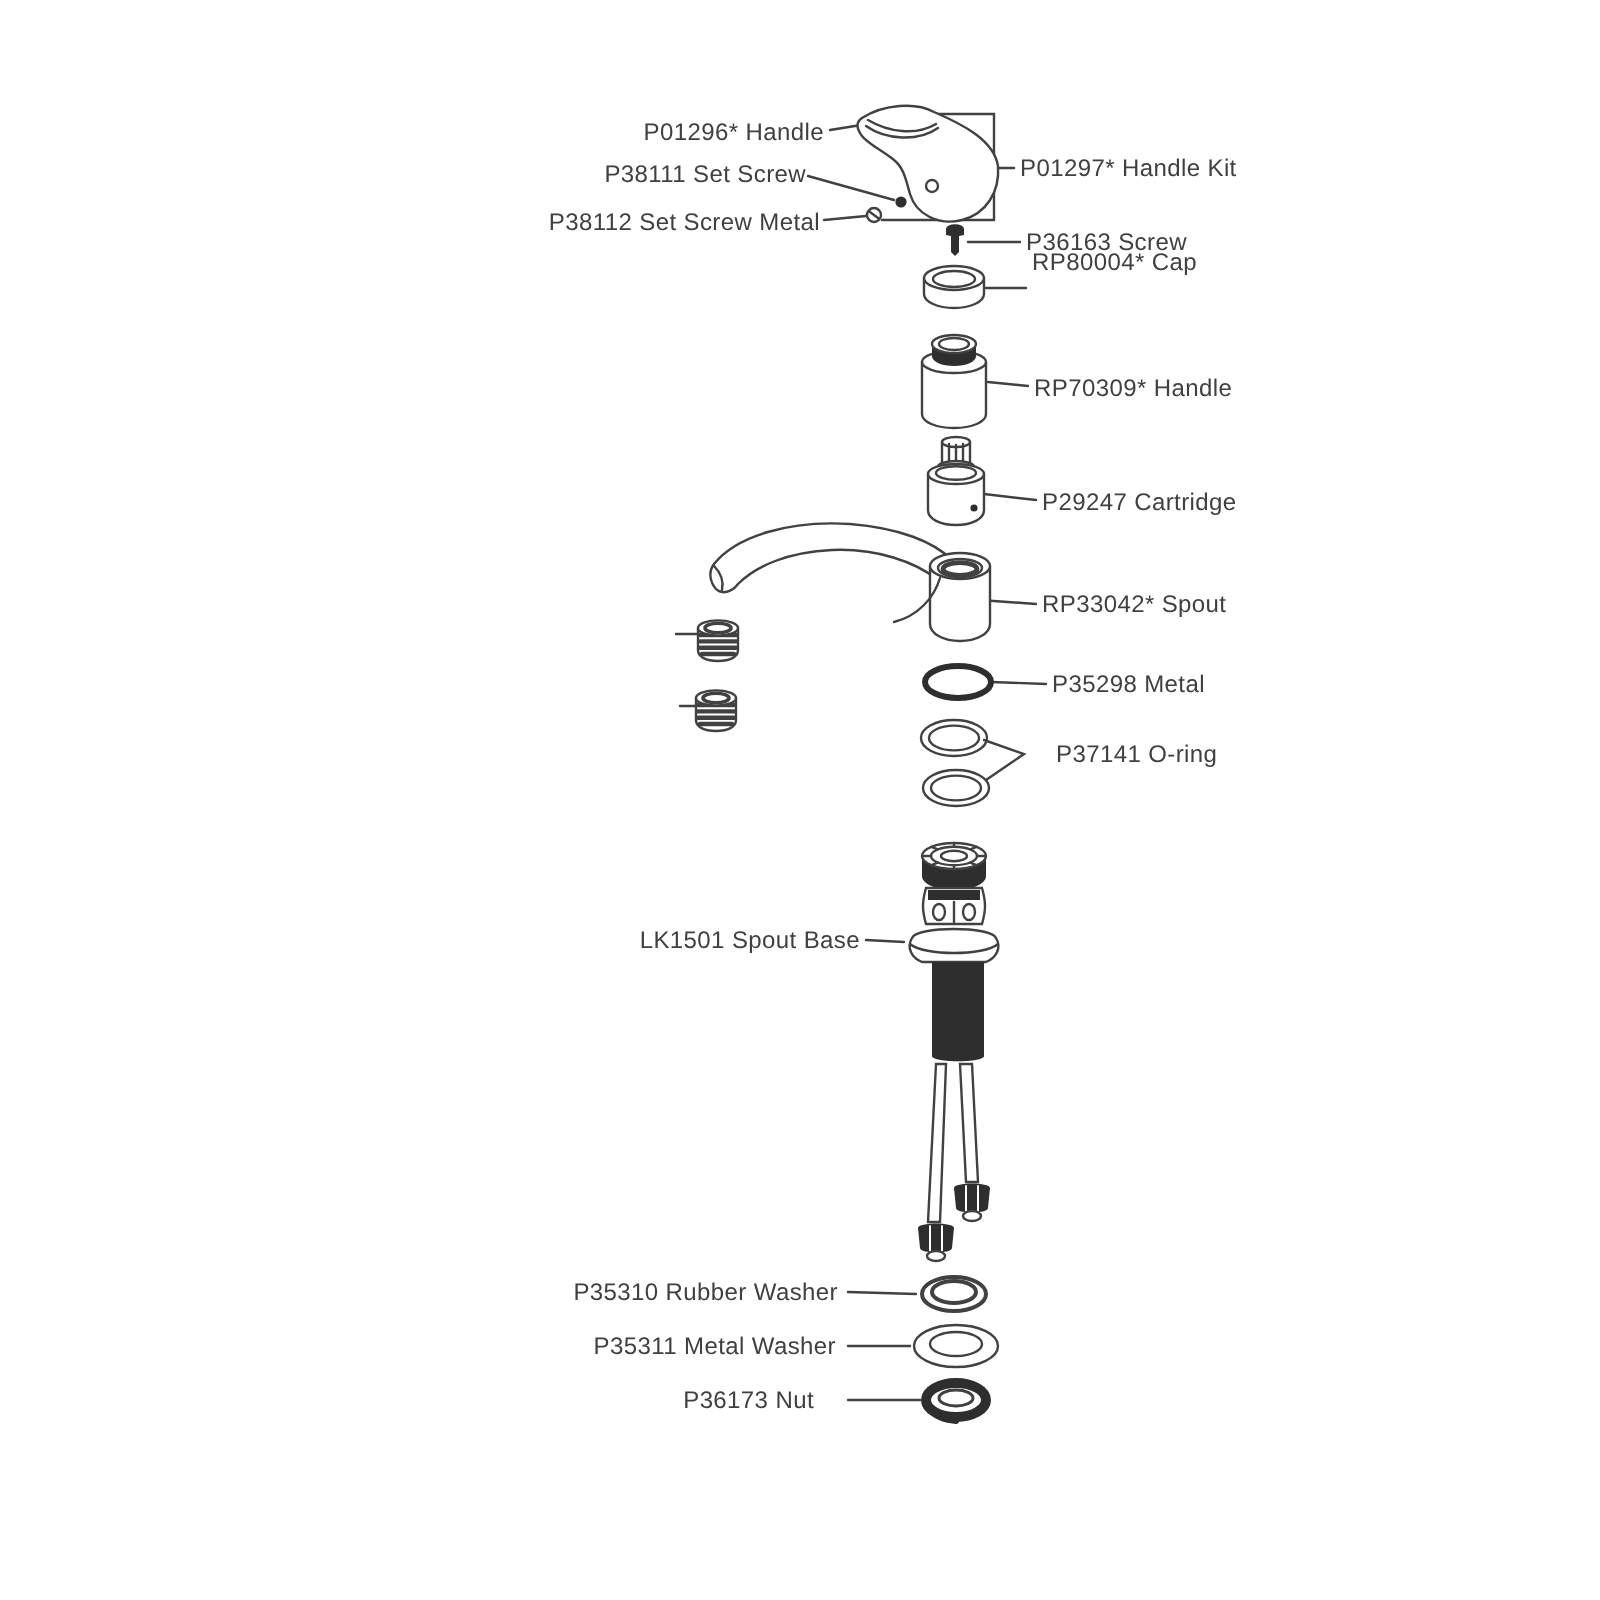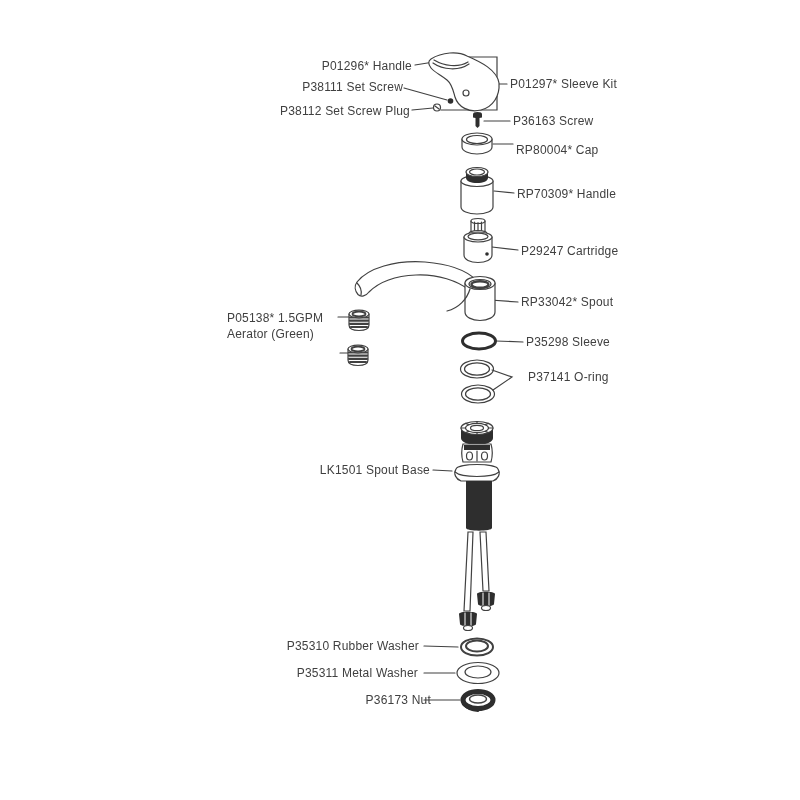--- a/index.html
+++ b/index.html
@@ -174,34 +174,30 @@
 
   <g>
     <ellipse cx="478" cy="700" rx="15" ry="8.5" stroke="#2e2e2e" stroke-width="5" fill="#ffffff"></ellipse>
     <ellipse cx="478" cy="699" rx="8.5" ry="4" stroke-width="1.5"></ellipse>
     <path d="M464,704 C467,708 472,710 478,710.5" stroke="#2e2e2e" stroke-width="3"></path>
   </g>
 </svg>
 
   <div class="lbl r" style="right:388px;top:59px">P01296* Handle</div>
   <div class="lbl r" style="right:397px;top:80px">P38111 Set Screw</div>
-  <div class="lbl r" style="right:390px;top:104px">P38112 Set Screw Plug</div>
-  <div class="lbl" style="left:510px;top:77px">P01297* Sleeve Kit</div>
+  <div class="lbl r" style="right:390px;top:104px">P38112 Set Screw Metal</div>
+  <div class="lbl" style="left:510px;top:77px">P01297* Handle Kit</div>
   <div class="lbl" style="left:513px;top:114px">P36163 Screw</div>
-  <div class="lbl" style="left:516px;top:143px">RP80004* Cap</div>
+  <div class="lbl" style="left:516px;top:124px">RP80004* Cap</div>
   <div class="lbl" style="left:517px;top:187px">RP70309* Handle</div>
   <div class="lbl" style="left:521px;top:244px">P29247 Cartridge</div>
   <div class="lbl" style="left:521px;top:295px">RP33042* Spout</div>
 
-  <div class="lbl two" style="left:227px;top:310px">
-    <div>P05138* 1.5GPM</div>
-    <div>Aerator (Green)</div>
-  </div>
-
-  <div class="lbl" style="left:526px;top:335px">P35298 Sleeve</div>
+
+  <div class="lbl" style="left:526px;top:335px">P35298 Metal</div>
   <div class="lbl" style="left:528px;top:370px">P37141 O-ring</div>
 
   <div class="lbl r" style="right:370px;top:463px">LK1501 Spout Base</div>
   <div class="lbl r" style="right:381px;top:639px">P35310 Rubber Washer</div>
   <div class="lbl r" style="right:382px;top:666px">P35311 Metal Washer</div>
-  <div class="lbl r" style="right:369px;top:693px">P36173 Nut</div>
+  <div class="lbl r" style="right:393px;top:693px">P36173 Nut</div>
 
 </div>
 
 </body></html>

